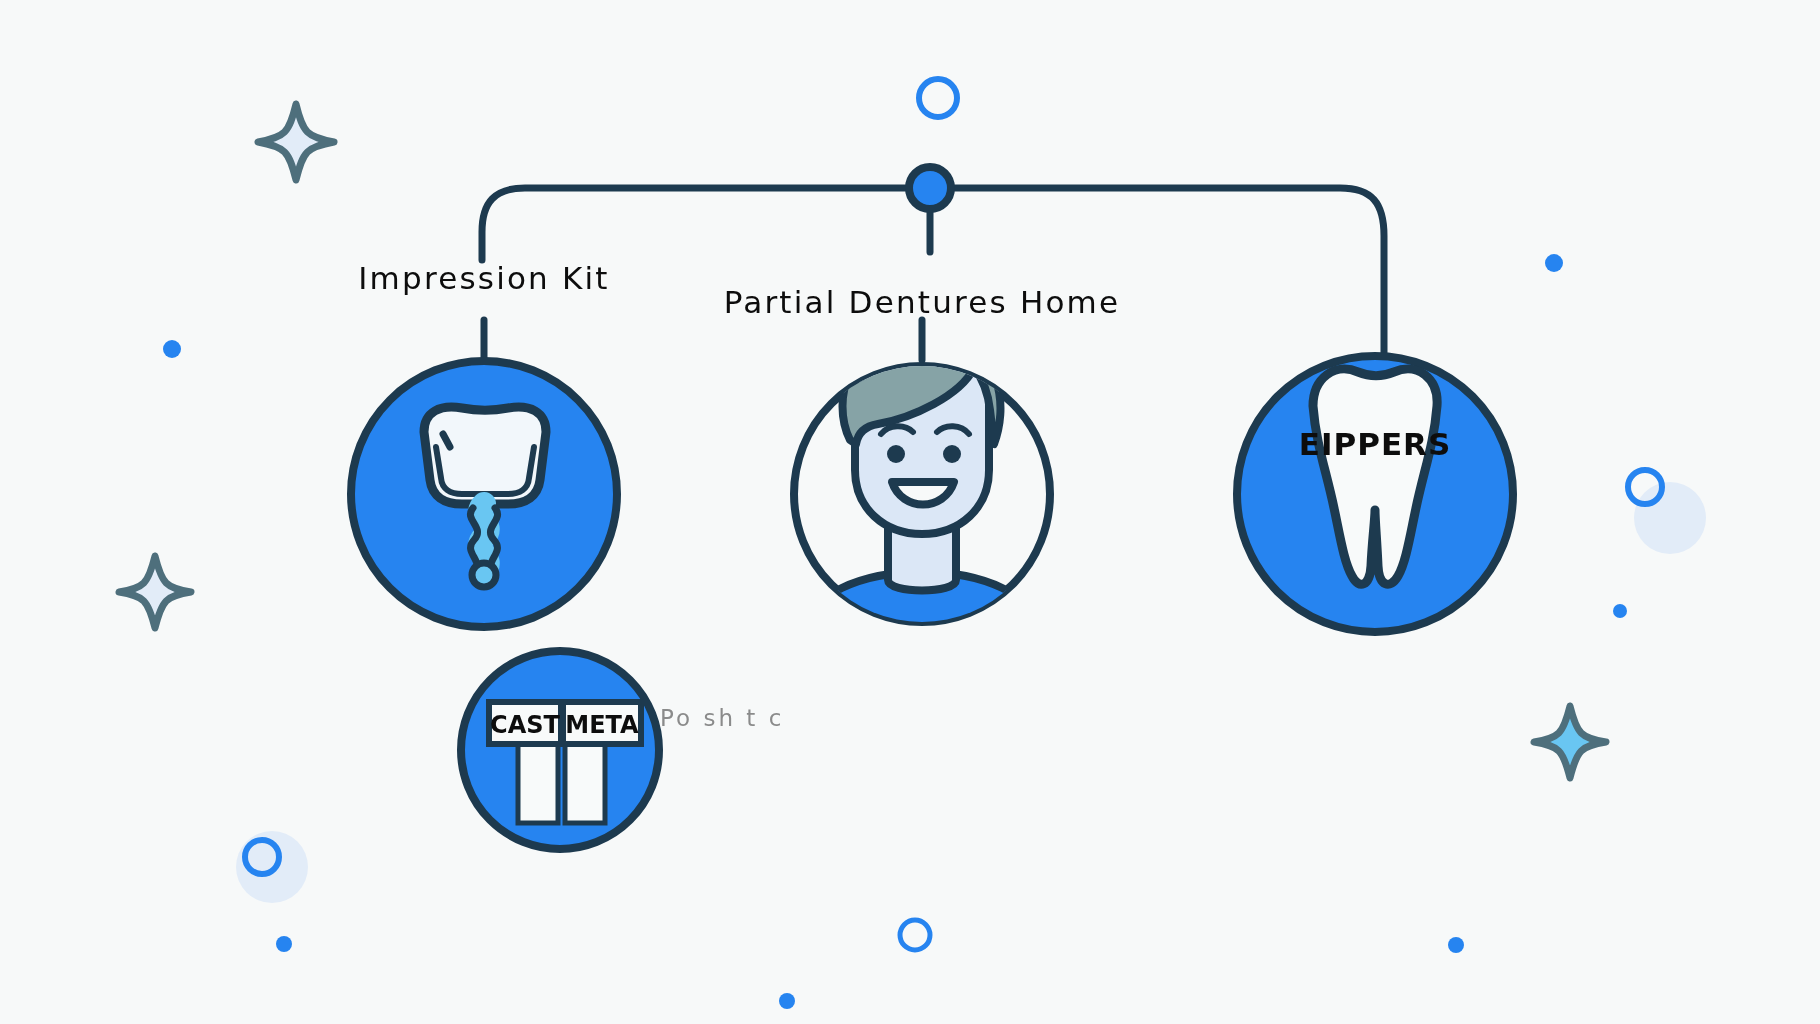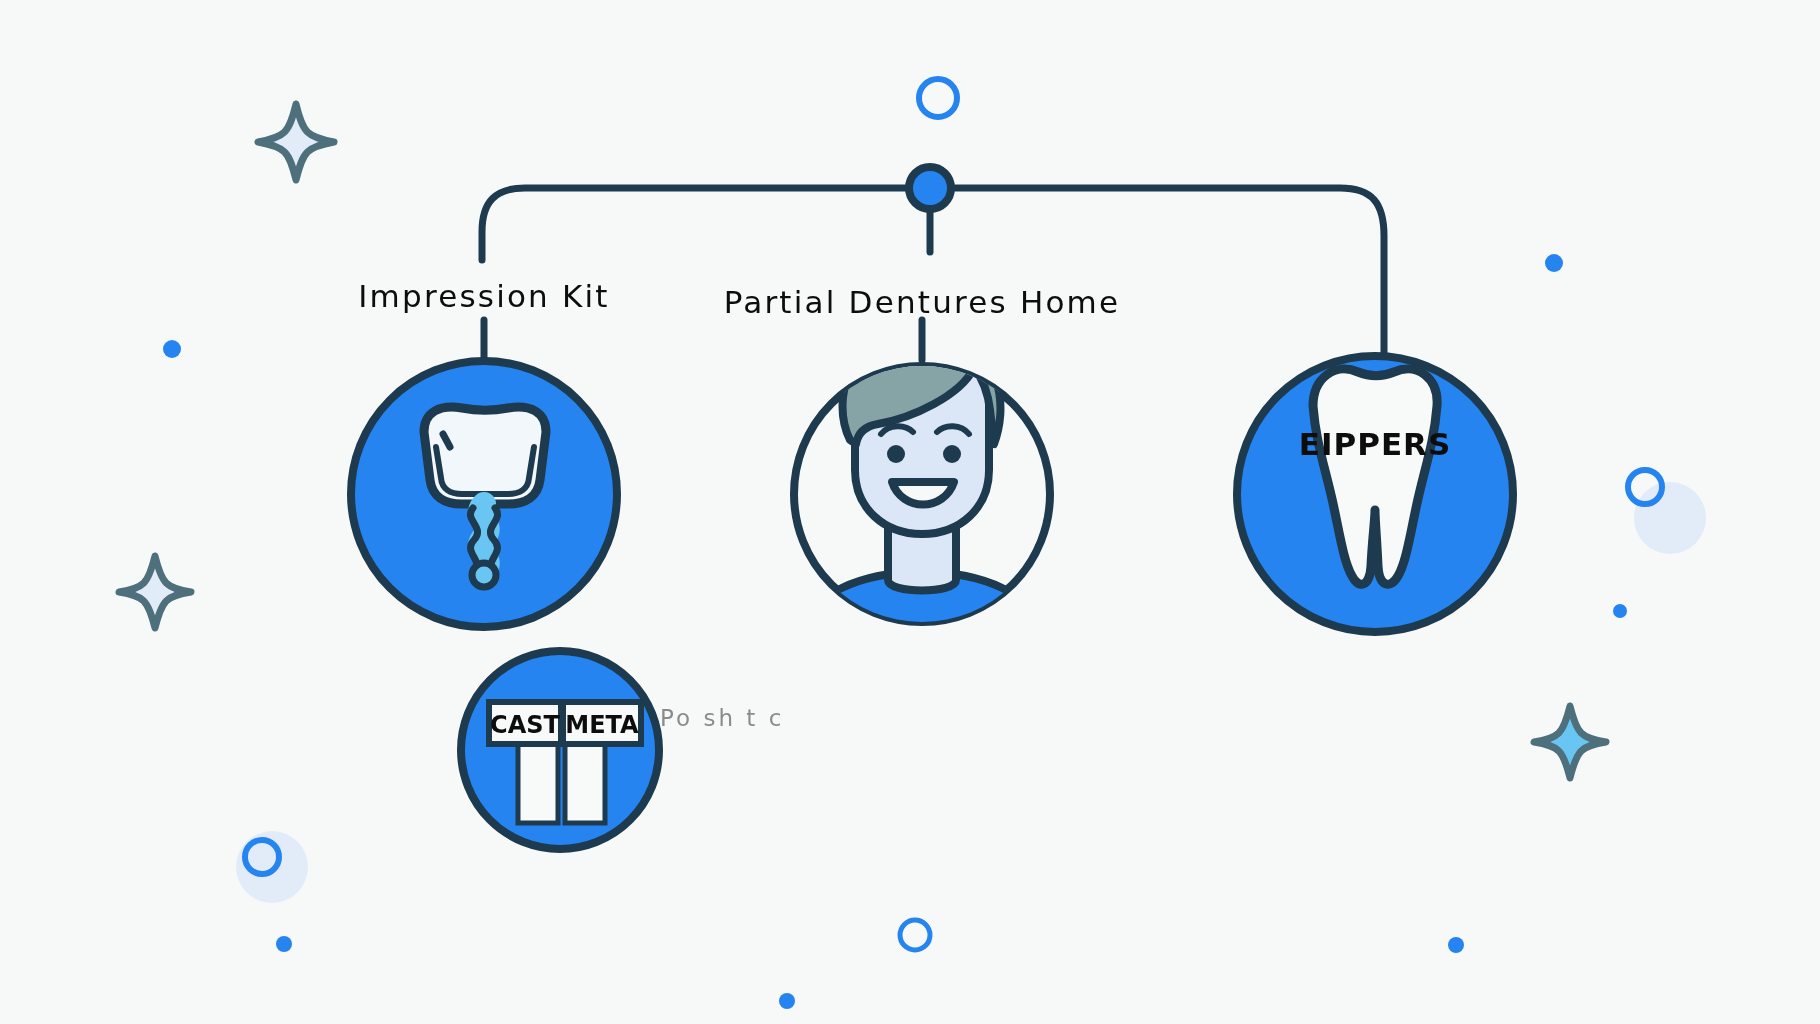--- a/index.html
+++ b/index.html
@@ -159,17 +159,17 @@
       <rect x="565" y="727" width="40" height="96" fill="#f8fafa" stroke="#1d3a4f" stroke-width="5"></rect>
 
       <rect x="489" y="702" width="72" height="42" fill="#f8fafa" stroke="#1d3a4f" stroke-width="6"></rect>
       <rect x="563" y="702" width="78" height="42" fill="#f8fafa" stroke="#1d3a4f" stroke-width="6"></rect>
       <text x="525" y="733" text-anchor="middle" font-family="DejaVu Sans, sans-serif" font-size="24" font-weight="700" fill="#0d0d0d">CAST</text>
       <text x="602" y="733" text-anchor="middle" font-family="DejaVu Sans, sans-serif" font-size="24" font-weight="700" fill="#0d0d0d">META</text>
     </g>
   </g>
 </svg>
 
-<div class="node-label" style="left:484px; top:278px;">Impression Kit</div>
+<div class="node-label" style="left:484px; top:260px;">Impression Kit</div>
 
 <div class="node-label" style="left:922px; top:284px;">Partial Dentures Home</div>
 
 <div class="side-label" style="left:660px; top:705px;">Po sh t c</div>
 
 </body></html>

